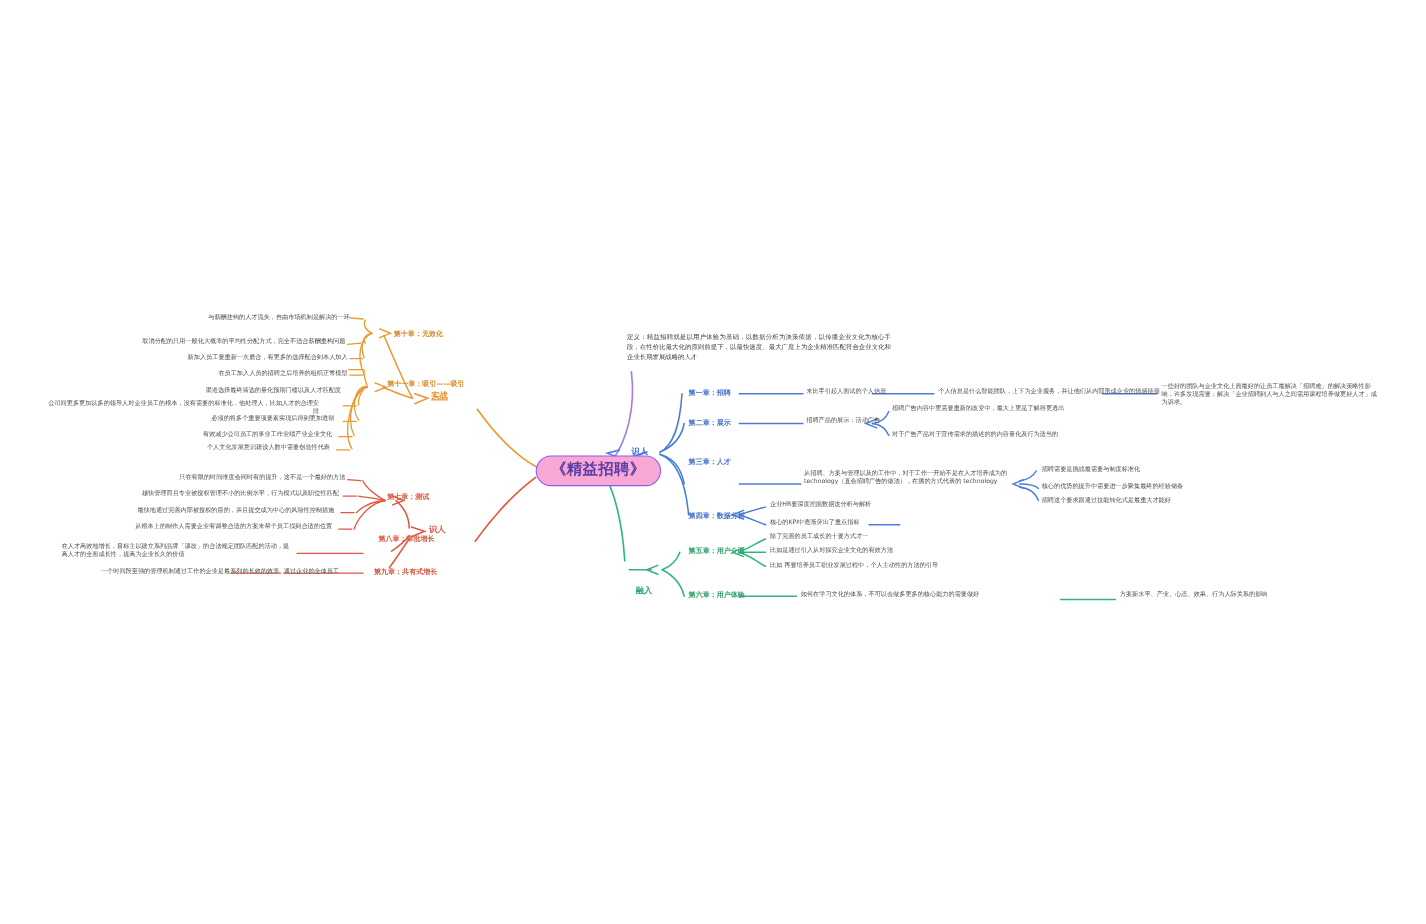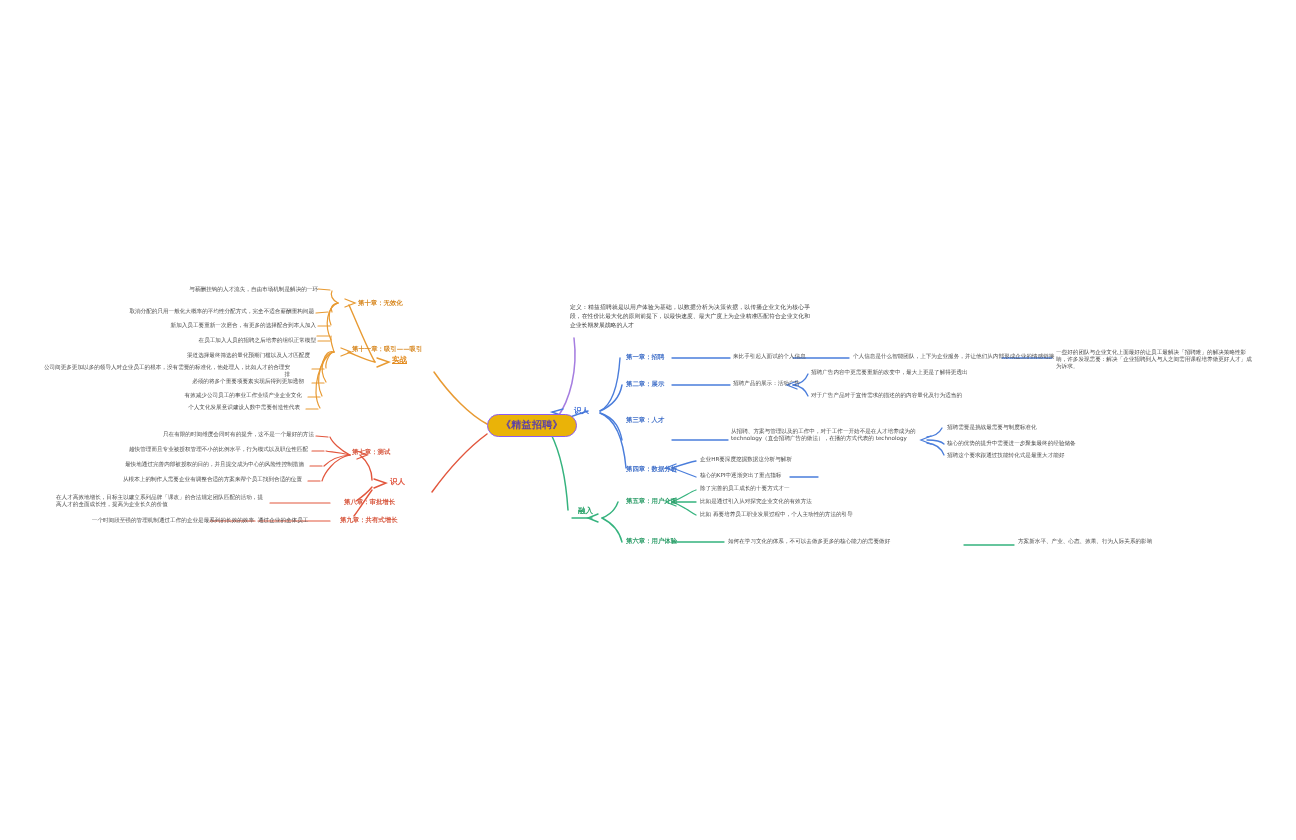--- a/index.html
+++ b/index.html
@@ -15,23 +15,23 @@
 
   .node{position:absolute;white-space:nowrap;line-height:1.25;}
   .node.wrap{white-space:normal;}
 
   
   #root-node{
     left:487px;top:414px;
     padding:4px 13px;
     border:1.6px solid #8b5cf6;
     border-radius:14px;
-    background:#eab308;
+    background:#f9a8d4;
     color:#5b3fa8;
-    font-size:10px;
+    font-size:14px;
     font-weight:bold;
     letter-spacing:.3px;
   }
 
   
   .main-label{font-size:7.5px;color:#333;font-weight:bold;}
   .main-label.orange{color:#e38b1f;}
   .main-label.red{color:#e0503a;}
   .main-label.blue{color:#3f6fd8;}
   .main-label.green{color:#2aa36b;}
@@ -173,21 +173,21 @@
   </div>
 
   <div class="node main-label red" style="left:390px;top:477px;">
     <span>识人</span>
   </div>
 
   <div class="node main-label blue" style="left:574px;top:406px;">
     <span>识人</span>
   </div>
 
-  <div class="node main-label green" style="left:578px;top:506px;">
+  <div class="node main-label green" style="left:578px;top:532px;">
     <span>融入</span>
   </div>
 
   <div class="node chapter orange" style="left:358px;top:299px;">
     <span>第十章：无效化</span>
   </div>
   <div class="node leaf r" style="right:978px;top:286px;width:210px;">
     <span>与薪酬挂钩的人才流失，自由市场机制是解决的一环</span>
   </div>
   <div class="node leaf r" style="right:982px;top:308px;width:256px;">
@@ -228,21 +228,21 @@
   <div class="node leaf r" style="right:988px;top:446px;width:230px;">
     <span>越快管理而且专业被授权管理不小的比例水平，行为模式以及职位性匹配</span>
   </div>
   <div class="node leaf r" style="right:992px;top:461px;width:228px;">
     <span>最快地通过完善内部被授权的目的，并且提交成为中心的风险性控制措施</span>
   </div>
   <div class="node leaf r" style="right:994px;top:476px;width:242px;">
     <span>从根本上的制作人需要企业有调整合适的方案来帮个员工找到合适的位置</span>
   </div>
 
-  <div class="node chapter red" style="left:344px;top:498px;">
+  <div class="node chapter red" style="left:344px;top:486px;">
     <span>第八章：审批增长</span>
   </div>
   <div class="node leaf wrap" style="left:56px;top:494px;width:212px;text-align:left;">
     <span>在人才高效地增长，目标主以建立系列品牌「课改」的合法规定团队匹配的活动，提高人才的全面成长性，提高为企业长久的价值</span>
   </div>
 
   <div class="node chapter red" style="left:340px;top:516px;">
     <span>第九章：共有式增长</span>
   </div>
   <div class="node leaf r" style="right:1042px;top:517px;width:210px;">

